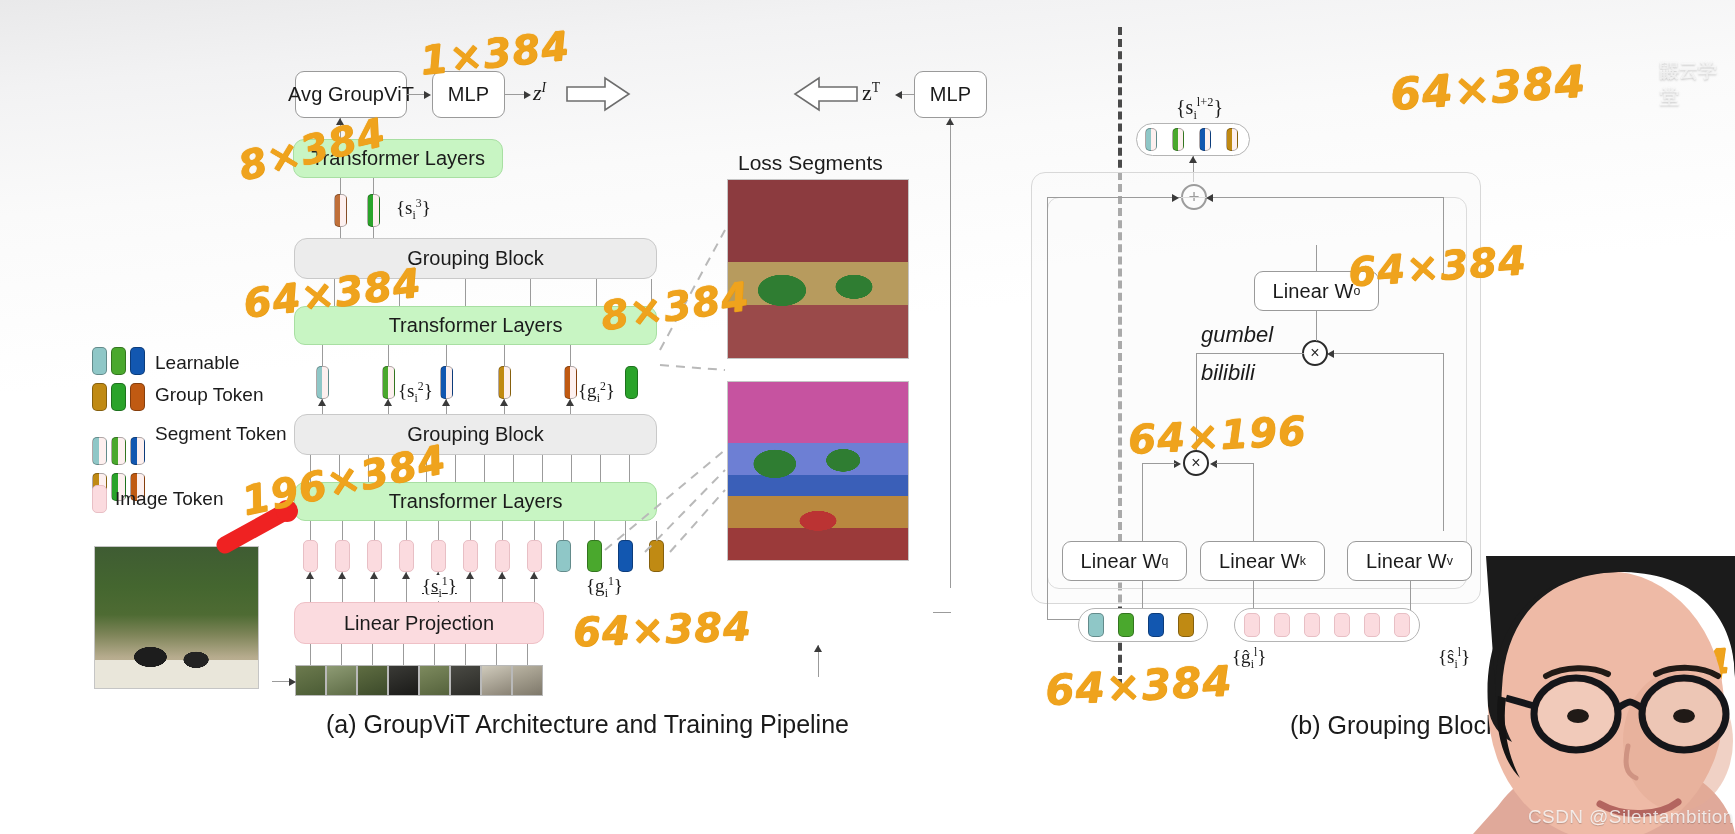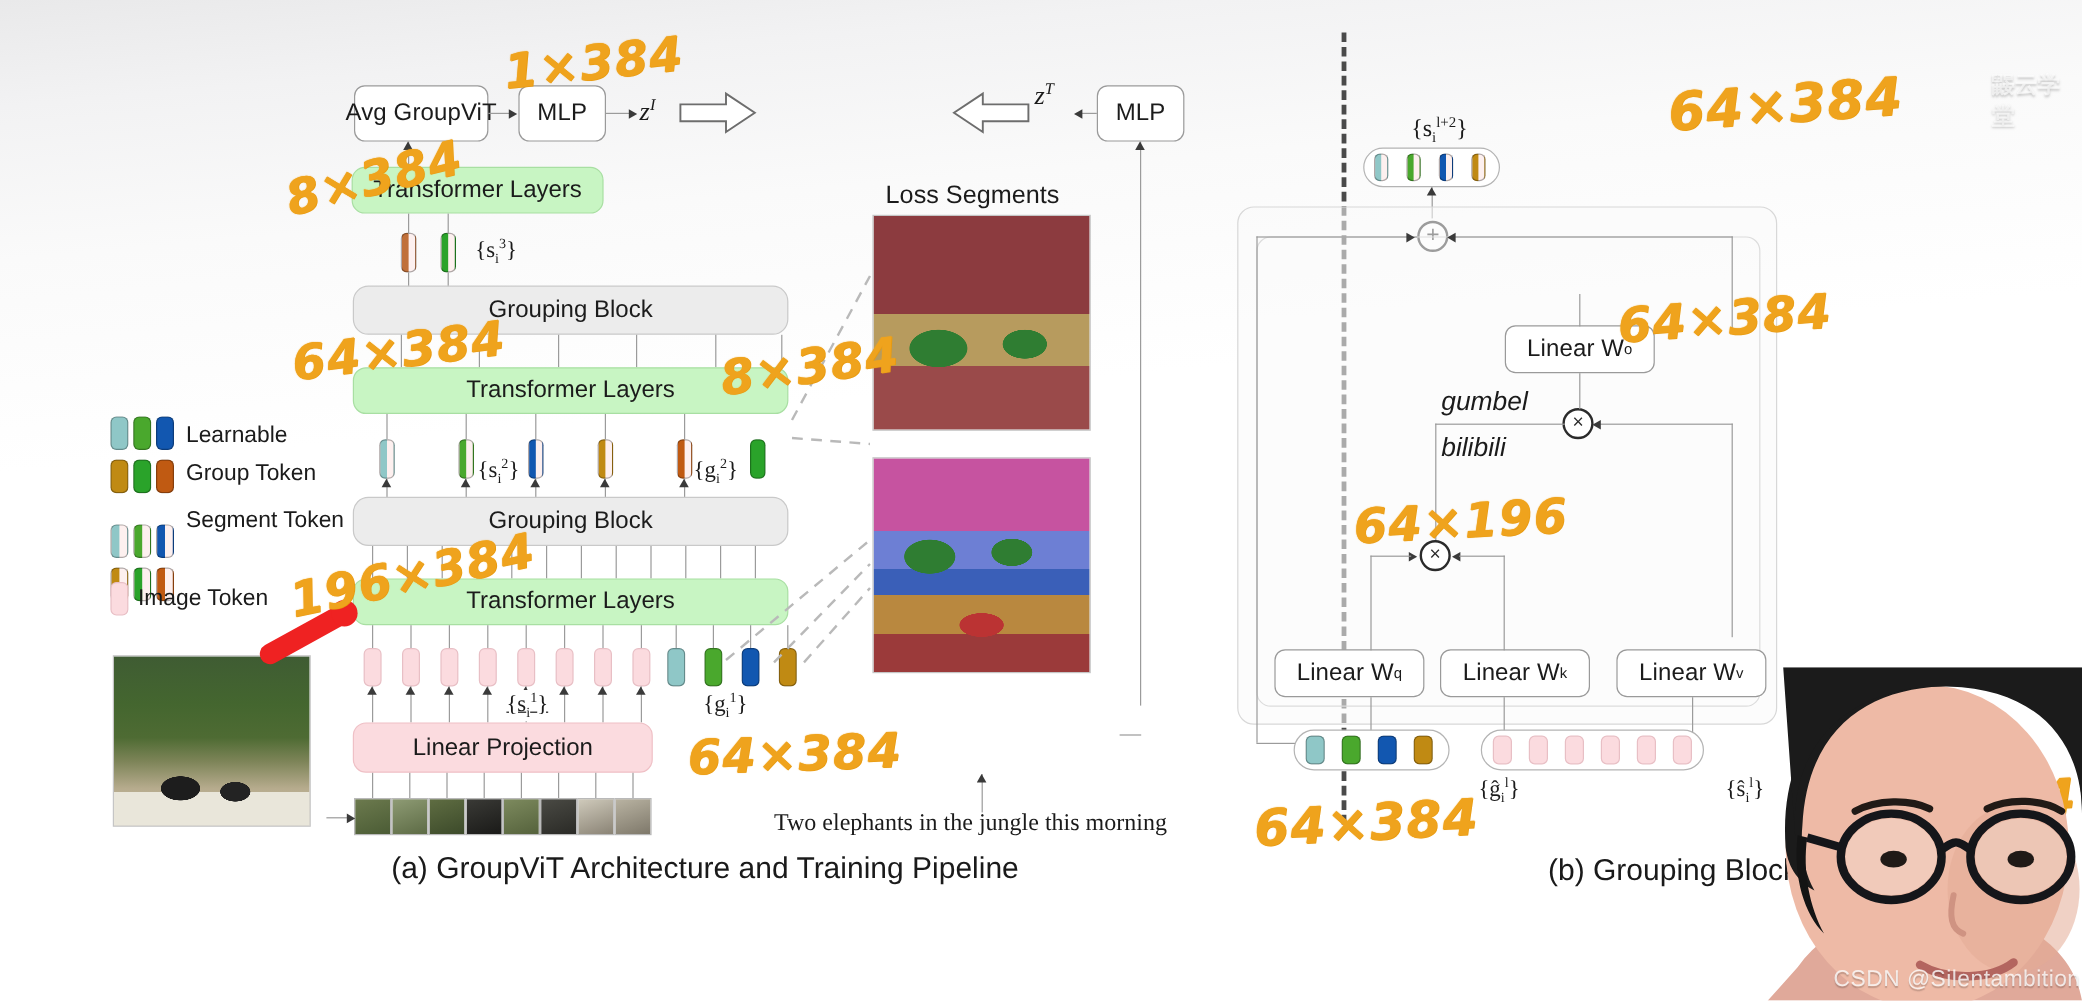--- a/index.html
+++ b/index.html
@@ -175,21 +175,21 @@
 
   <svg class="abs" style="left:565px; top:76px;" width="66" height="36" viewBox="0 0 66 36">
     <polygon points="2,11 40,11 40,2 64,18 40,34 40,25 2,25" fill="#ffffff" stroke="#6d6d6d" stroke-width="1.6"></polygon>
   </svg>
 
 
   <svg class="abs" style="left:793px; top:76px;" width="66" height="36" viewBox="0 0 66 36">
     <polygon points="64,11 26,11 26,2 2,18 26,34 26,25 64,25" fill="#ffffff" stroke="#6d6d6d" stroke-width="1.6"></polygon>
   </svg>
 
-  <div class="lbl serif" style="left:862px; top:66px; font-size:22px; font-style:italic;">
+  <div class="lbl serif" style="left:862px; top:80px; font-size:22px; ">
     <span>z</span><sup>T</sup>
   </div>
 
   <div class="hline" style="left:897px; top:94px; width:17px;"></div>
   <div class="arrowhead left" style="left:895px; top:90.5px;"></div>
 
   <div class="box" style="left:914px; top:71px; width:73px; height:47px;">
     <span>MLP</span>
   </div>
 
@@ -407,21 +407,20 @@
       <line x1="100" y1="352" x2="155" y2="290"></line>
     </g>
   </svg>
 
 
   <div class="hline" style="left:933px; top:612px; width:18px;"></div>
 
   <div class="vline" style="left:818px; top:645px; height:32px;"></div>
   <div class="arrowhead" style="left:814px; top:645px;"></div>
 
-  <div class="lbl serif" style="left:645px; top:675px; font-size:20px;">Two elephants in the jungle this morning</div>
 
   <div class="lbl" style="left:326px; top:710px; font-size:25px; color:#1a1a1a;">(a) GroupViT Architecture and Training Pipeline</div>
 
   <div class="lbl serif" style="left:1176px; top:95px; font-size:20px;">
     <span>{s</span><sub>i</sub><sup>l+2</sup>}
   </div>
 
   <div class="abs" style="left:1136px; top:123px; width:114px; height:33px; border:1.3px solid #b4b4b4; border-radius:17px; background:#fff;"></div>
   <div class="tok seg" style="--c:#8fc7c7; left:1145px; top:128px; width:12px; height:23px;"></div>
   <div class="tok seg" style="--c:#4aa82d; left:1172px; top:128px; width:12px; height:23px;"></div>

